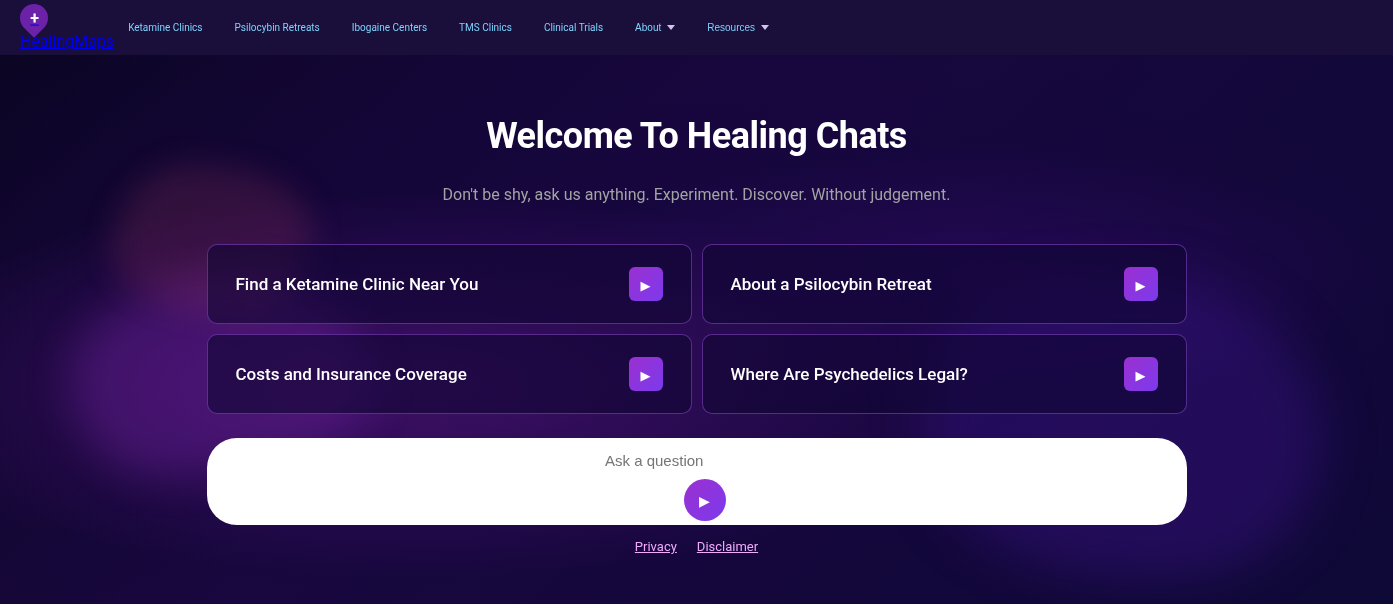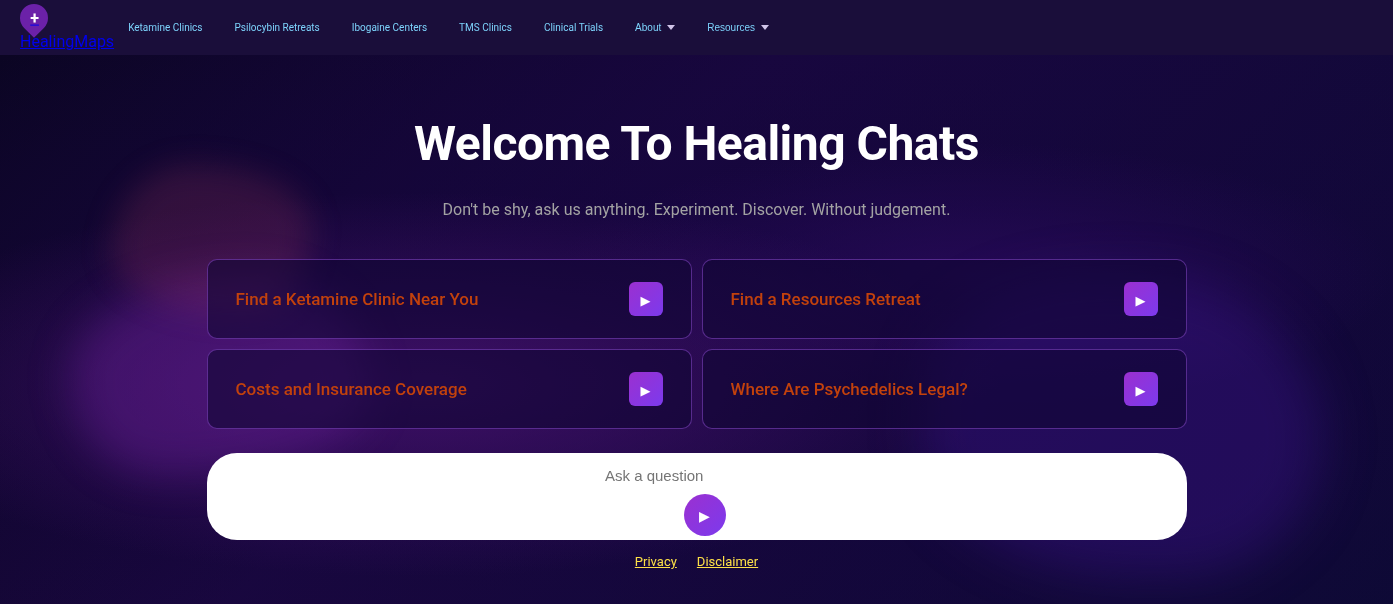--- a/index.html
+++ b/index.html
@@ -133,21 +133,21 @@
 
     .hero-content {
       position: relative;
       z-index: 2;
       text-align: center;
       color: #fff;
       margin-bottom: 40px;
     }
 
     .hero-title {
-      font-size: 48px;
+      font-size: 36px;
       font-weight: 700;
       margin-bottom: 14px;
       letter-spacing: -0.5px;
     }
 
     .hero-subtitle {
       font-size: 16px;
       color: #a3a3a3;
       font-weight: 400;
       margin-top: 28px;
@@ -170,21 +170,21 @@
       border-radius: 10px;
       padding: 22px 28px;
       display: flex;
       align-items: center;
       justify-content: space-between;
       cursor: pointer;
       transition: background 0.2s;
     }
 
     .card-label {
-      color: #c2410c;
+      color: #ffffff;
       font-size: 17px;
       font-weight: 500;
     }
 
     .card-arrow {
       width: 34px;
       height: 34px;
       background: linear-gradient(135deg, #9b30d0, #7c3aed);
       border-radius: 6px;
       display: flex;
@@ -240,21 +240,21 @@
     
     .footer-links {
       position: relative;
       z-index: 2;
       margin-top: 14px;
       display: flex;
       gap: 20px;
     }
 
     .footer-links a {
-      color: #fde047;
+      color: #f0abfc;
       font-size: 13px;
       text-decoration: underline;
       cursor: pointer;
     }
 
     
     .send-icon::before {
       content: '▶';
       font-size: 14px;
     }
@@ -315,21 +315,21 @@
   </div>
 
   <div class="cards-grid">
     <div class="card">
       <span class="card-label">Find a Ketamine Clinic Near You</span>
       <div class="card-arrow">
         <span class="arrow-right"></span>
       </div>
     </div>
     <div class="card">
-      <span class="card-label">Find a Resources Retreat</span>
+      <span class="card-label">About a Psilocybin Retreat</span>
       <div class="card-arrow">
         <span class="arrow-right"></span>
       </div>
     </div>
     <div class="card">
       <span class="card-label">Costs and Insurance Coverage</span>
       <div class="card-arrow">
         <span class="arrow-right"></span>
       </div>
     </div>

